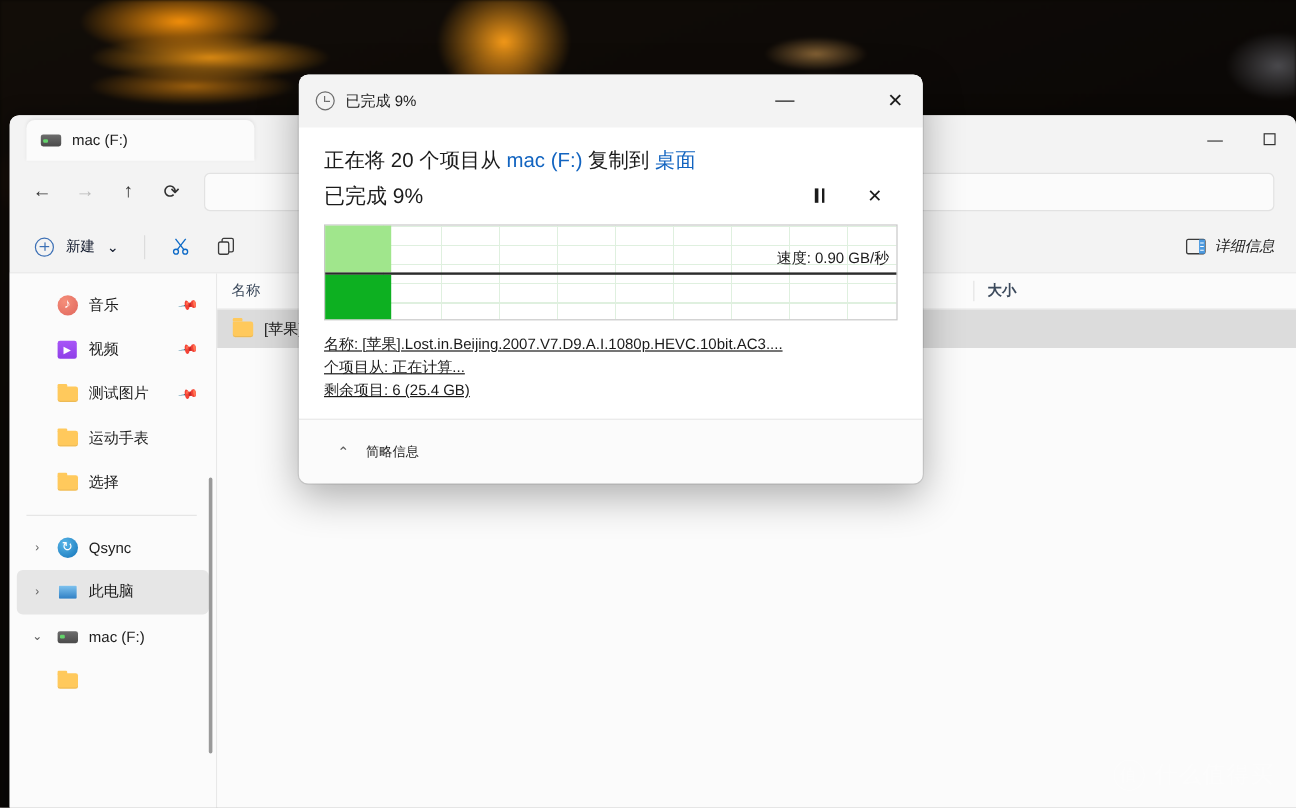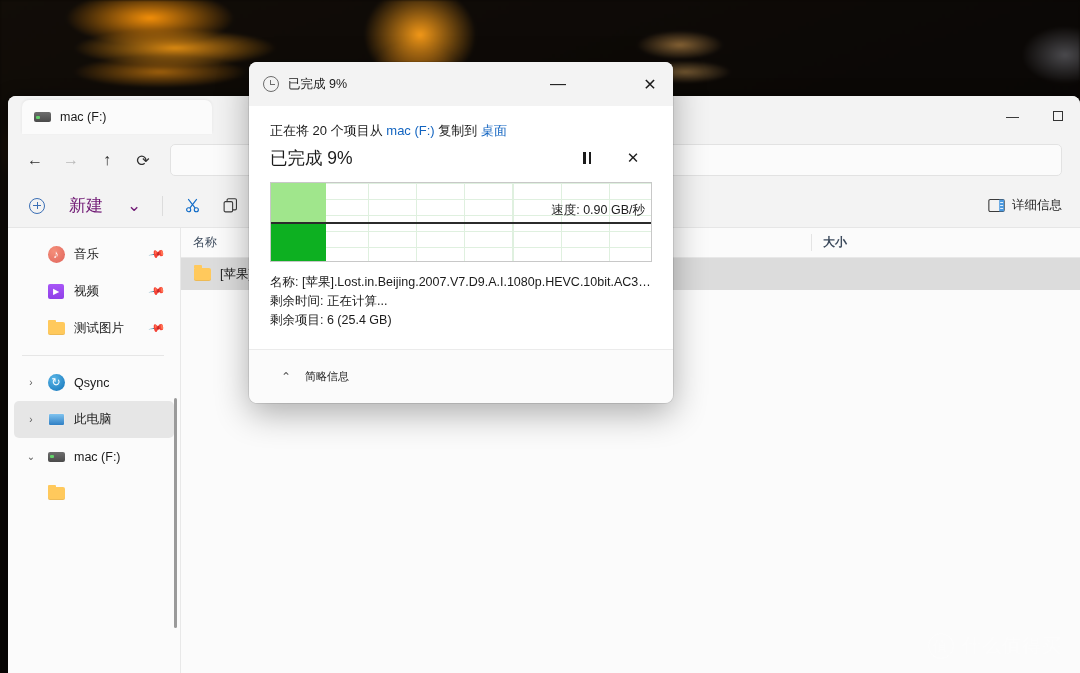--- a/index.html
+++ b/index.html
@@ -74,37 +74,37 @@
     width: 258px; height: 32px; background: #fbfbfb; border: 1px solid #e2e2e2;
     border-radius: 5px; display: flex; align-items: center; padding: 0 12px;
     font-size: 12.5px; color: #5c5c5c;
   }
 
   .toolbar {
     height: 44px; display: flex; align-items: center; padding: 0 12px; gap: 4px;
     background: #f3f3f3; border-bottom: 1px solid #e6e6e6;
   }
   .newbtn {
-    height: 30px; display: flex; align-items: center; gap: 24px; padding: 0 9px;
-    border-radius: 5px; font-size: 17px; color: #701a75;
+    height: 30px; display: flex; align-items: center; gap: 10px; padding: 0 9px;
+    border-radius: 5px; font-size: 12px; color: #0f172a;
   }
   .plus-circle {
     width: 16px; height: 16px; border-radius: 50%; border: 1.3px solid #3b6fb5;
     position: relative; flex: none;
   }
   .plus-circle::before, .plus-circle::after {
     content:""; position:absolute; background: #3b6fb5;
   }
   .plus-circle::before { left: 3.2px; top: 6.6px; width: 7.6px; height: 1.3px; }
   .plus-circle::after { left: 6.6px; top: 3.2px; width: 1.3px; height: 7.6px; }
   .tsep { width: 1px; height: 20px; background: #dcdcdc; margin: 0 8px; }
   .ticon { width: 34px; height: 30px; display:flex; align-items:center; justify-content:center; border-radius: 5px; }
   .details-btn {
     margin-left: auto; display: flex; align-items: center; gap: 7px;
-    font-size: 12.5px; color: #1b1b1b; padding: 0 6px; height: 30px; border-radius: 5px;
+    font-size: 12.5px; color: #1b1b1b; padding: 0 6px; height: 30px; border-radius: 5px; font-style: italic;
   }
 
   .content { display: flex; height: calc(585px - 40px - 48px - 44px); background: #fbfbfb; }
 
   
   .sidebar {
     width: 172px; background: #fbfbfb; position: relative;
     padding-top: 8px; overflow: hidden; flex: none;
   }
   .nav-item {
@@ -175,21 +175,21 @@
   .col-size { width: 95px; font-weight: bold; }
   .row {
     height: 32px; display: flex; align-items: center; gap: 9px;
     padding-left: 12px; font-size: 12.5px; color: #1b1b1b;
   }
   .row.selected { background: #dcdcdc; }
   .row .rowname { white-space: nowrap; overflow: hidden; text-overflow: ellipsis; width: 600px; }
 
   
   #copydlg {
-    position: absolute; left: 249px; top: 62px; width: 424px; height: 341px;
+    position: absolute; left: 249px; top: 62px; width: 520px; height: 341px;
     background: #e5e5e5; border-radius: 8px;
     box-shadow: 0 10px 34px rgba(0,0,0,.32), 0 0 0 1px rgba(0,0,0,.09);
     overflow: hidden; display: flex; flex-direction: column;
   }
   .dlg-title {
     height: 44px; background: #f3f3f3; display: flex; align-items: center;
     padding-left: 14px; gap: 9px; position: relative; flex: none;
   }
   .clock-ico {
     width: 16px; height: 16px; border-radius: 50%; border: 1.4px solid #6c6c6c;
@@ -200,21 +200,21 @@
   }
   .clock-ico::after {
     content:""; position:absolute; left: 6.5px; top: 7.2px; width: 4px; height: 1.3px; background: #6c6c6c;
   }
   .dlg-title-text { font-size: 12.5px; color: #1b1b1b; }
   .dlg-caption { position: absolute; right: 0; top: 0; display: flex; height: 44px; }
   .dlg-caption div {
     width: 46px; display: flex; align-items: center; justify-content: center; color: #1b1b1b;
   }
   .dlg-body { flex: 1; padding: 16px 21px 0 21px; background: #fff; }
-  .dlg-line1 { font-size: 13px; color: #1b1b1b; margin-bottom: 5px; }
+  .dlg-line1 { font-size: 17px; color: #1b1b1b; margin-bottom: 5px; }
   .dlg-line1 .lnk { color: #1264c0; }
   .dlg-row2 { display: flex; align-items: center; }
   .dlg-pct { font-size: 17.5px; color: #1b1b1b; }
   .dlg-actions { margin-left: auto; display: flex; gap: 20px; padding-right: 6px; }
   .act {
     width: 26px; height: 26px; display: flex; align-items: center; justify-content: center;
     color: #1b1b1b; font-size: 15px;
   }
   .pause-glyph { display: flex; gap: 3px; }
   .pause-glyph i { width: 2.5px; height: 12px; background: #1b1b1b; display: block; }
@@ -235,21 +235,21 @@
     position: absolute; left: 0; top: 41px; width: 55px; bottom: 0;
     background: #0db021;
   }
   .graph-axis {
     position: absolute; left: 0; right: 0; top: 39px; height: 2px; background: #2b2b2b;
   }
   .graph-speed {
     position: absolute; right: 6px; top: 19px; font-size: 12.5px; color: #1b1b1b;
   }
   .dlg-info { margin-top: 11px; font-size: 12.5px; color: #1b1b1b; line-height: 19px; }
-  .dlg-info div { white-space: nowrap; overflow: hidden; text-overflow: ellipsis; }
+  .dlg-info div { white-space: nowrap; overflow: hidden; text-overflow: ellipsis; text-decoration: underline; }
   .dlg-footer {
     height: 54px; border-top: 1px solid #ebebeb; background: #fbfbfb;
     display: flex; align-items: center; padding-left: 32px; gap: 14px; flex: none;
   }
   .chev-up { color: #5c5c5c; font-size: 12px; }
   .footer-label { font-size: 11px; color: #1b1b1b; }
 
   
   #watermark {
     position: absolute; right: 18px; bottom: 14px;
@@ -350,21 +350,35 @@
       <div class="nav-item">
         <span class="chev empty"></span>
         <span class="ico">
             <span class="folder"></span>
           </span>
         <span class="navlabel">测试图片</span>
         <span class="pin">📌</span>
       </div>
 
 
-
+      <div class="nav-item">
+        <span class="chev empty"></span>
+        <span class="ico">
+            <span class="folder"></span>
+          </span>
+        <span class="navlabel">运动手表</span>
+      </div>
+
+      <div class="nav-item">
+        <span class="chev empty"></span>
+        <span class="ico">
+            <span class="folder"></span>
+          </span>
+        <span class="navlabel">选择</span>
+      </div>
 
 
       <div class="sb-sep"></div>
 
       <div class="nav-item">
         <span class="chev">›</span>
         <span class="ico">
             <span class="qsync-ico">↻</span>
           </span>
         <span class="navlabel">Qsync</span>
@@ -451,21 +465,21 @@
 
     <div class="graph">
       <div class="graph-fill-top"></div>
       <div class="graph-axis"></div>
       <div class="graph-fill-bottom"></div>
       <div class="graph-speed">速度: 0.90 GB/秒</div>
     </div>
 
     <div class="dlg-info">
       <div>名称: [苹果].Lost.in.Beijing.2007.V7.D9.A.I.1080p.HEVC.10bit.AC3....</div>
-      <div>剩余时间: 正在计算...</div>
+      <div>个项目从: 正在计算...</div>
       <div>剩余项目: 6 (25.4 GB)</div>
     </div>
   </div>
 
   <div class="dlg-footer">
     <span class="chev-up">⌃</span>
     <span class="footer-label">简略信息</span>
   </div>
 </div>
 

